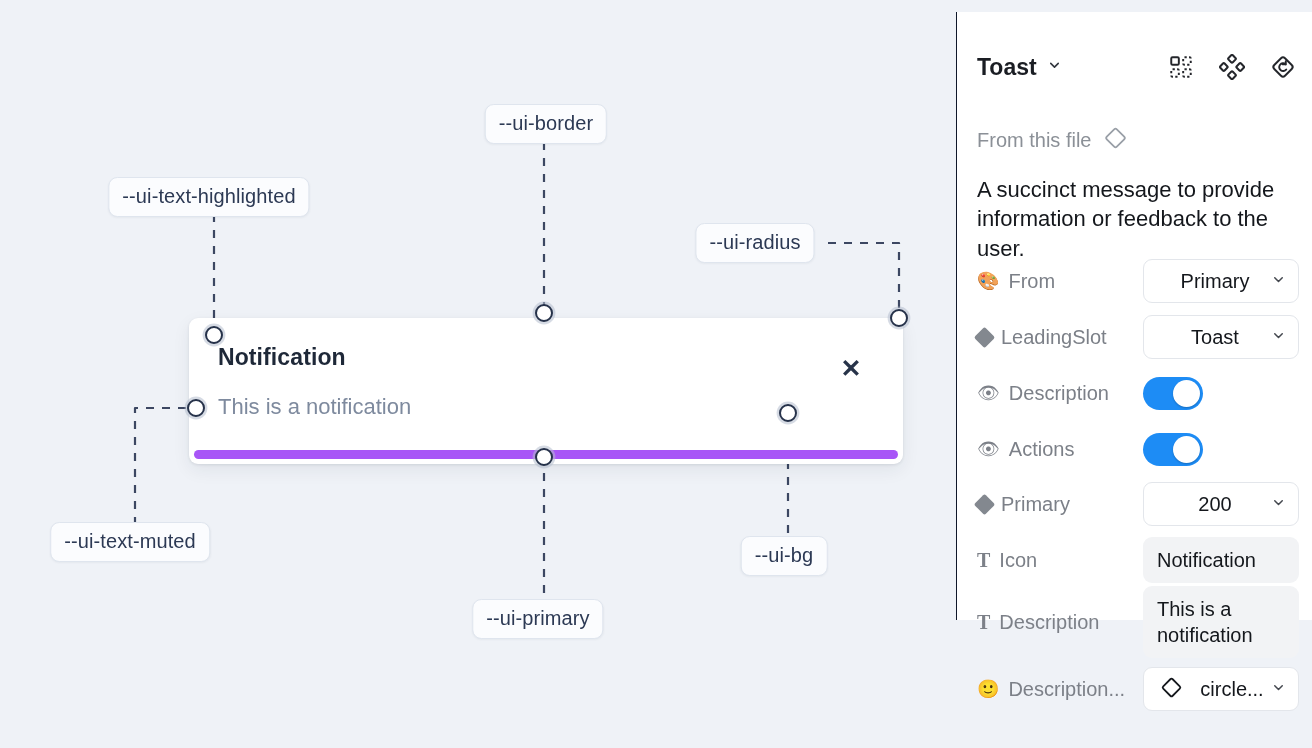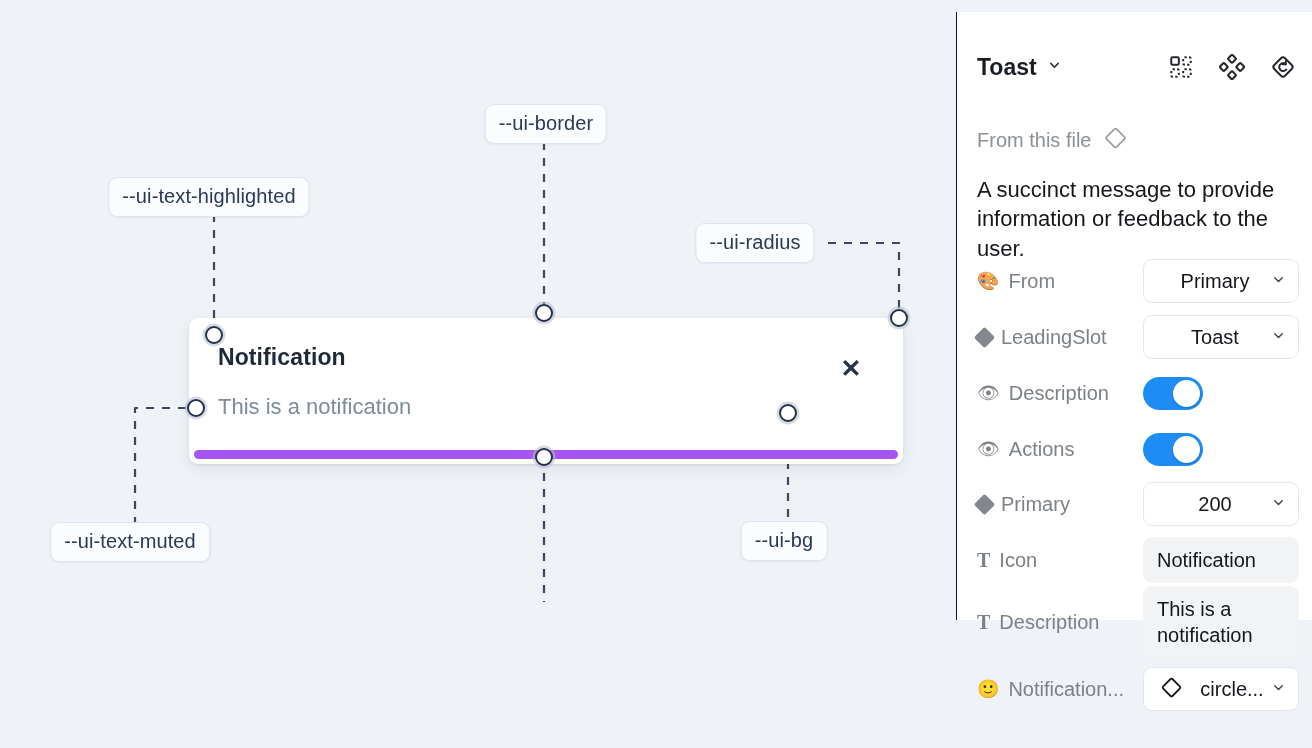--- a/index.html
+++ b/index.html
@@ -214,21 +214,22 @@
     <div class="dot" style="left:544px; top:313px;"></div>
     <div class="dot" style="left:899px; top:318px;"></div>
     <div class="dot" style="left:196px; top:408px;"></div>
     <div class="dot" style="left:544px; top:457px;"></div>
     <div class="dot" style="left:788px; top:413px;"></div>
 
     <div class="pill" style="left:209px; top:197px;">--ui-text-highlighted</div>
     <div class="pill" style="left:755px; top:243px;">--ui-radius</div>
     <div class="pill" style="left:546px; top:124px;">--ui-border</div>
     <div class="pill" style="left:130px; top:542px;">--ui-text-muted</div>
-    <div class="pill" style="left:784px; top:541px;">--ui-bg</div>
+    <div class="pill" style="left:538px; top:619px;">--ui-primary</div>
+    <div class="pill" style="left:784px; top:556px;">--ui-bg</div>
   </div>
 
   <div id="panel">
 
     <div id="panel-head">
       <div id="panel-title-wrap">
         <span id="panel-title">Toast</span>
         <span class="chev">
           <svg width="15" height="15" viewBox="0 0 16 16" fill="none" stroke="currentColor" stroke-width="1.7" stroke-linecap="round" stroke-linejoin="round">
             <path d="M4 6.2 L8 10.2 L12 6.2"></path>
@@ -351,21 +352,21 @@
       <span class="prop-label">
         <span class="tglyph">T</span>
         <span>Description</span>
       </span>
       <span class="text-box">This is a notification</span>
     </div>
 
     <div class="prop-row" style="top:653px;">
       <span class="prop-label">
         <span class="prop-emoji">🙂</span>
-        <span>Notification...</span>
+        <span>Description...</span>
       </span>
       <span class="select-box">
         <span class="icon-select-glyph">
           <svg width="25" height="25" viewBox="0 0 24 24" fill="none" stroke="#14171c" stroke-width="1.7" stroke-linejoin="round">
             <rect x="5.6" y="5.6" width="12.8" height="12.8" rx="1.6" transform="rotate(45 12 12)"></rect>
           </svg>
         </span>
         <span class="select-value">circle...</span>
         <span class="select-chevron">
           <svg width="15" height="15" viewBox="0 0 16 16" fill="none" stroke="currentColor" stroke-width="1.6" stroke-linecap="round" stroke-linejoin="round">

